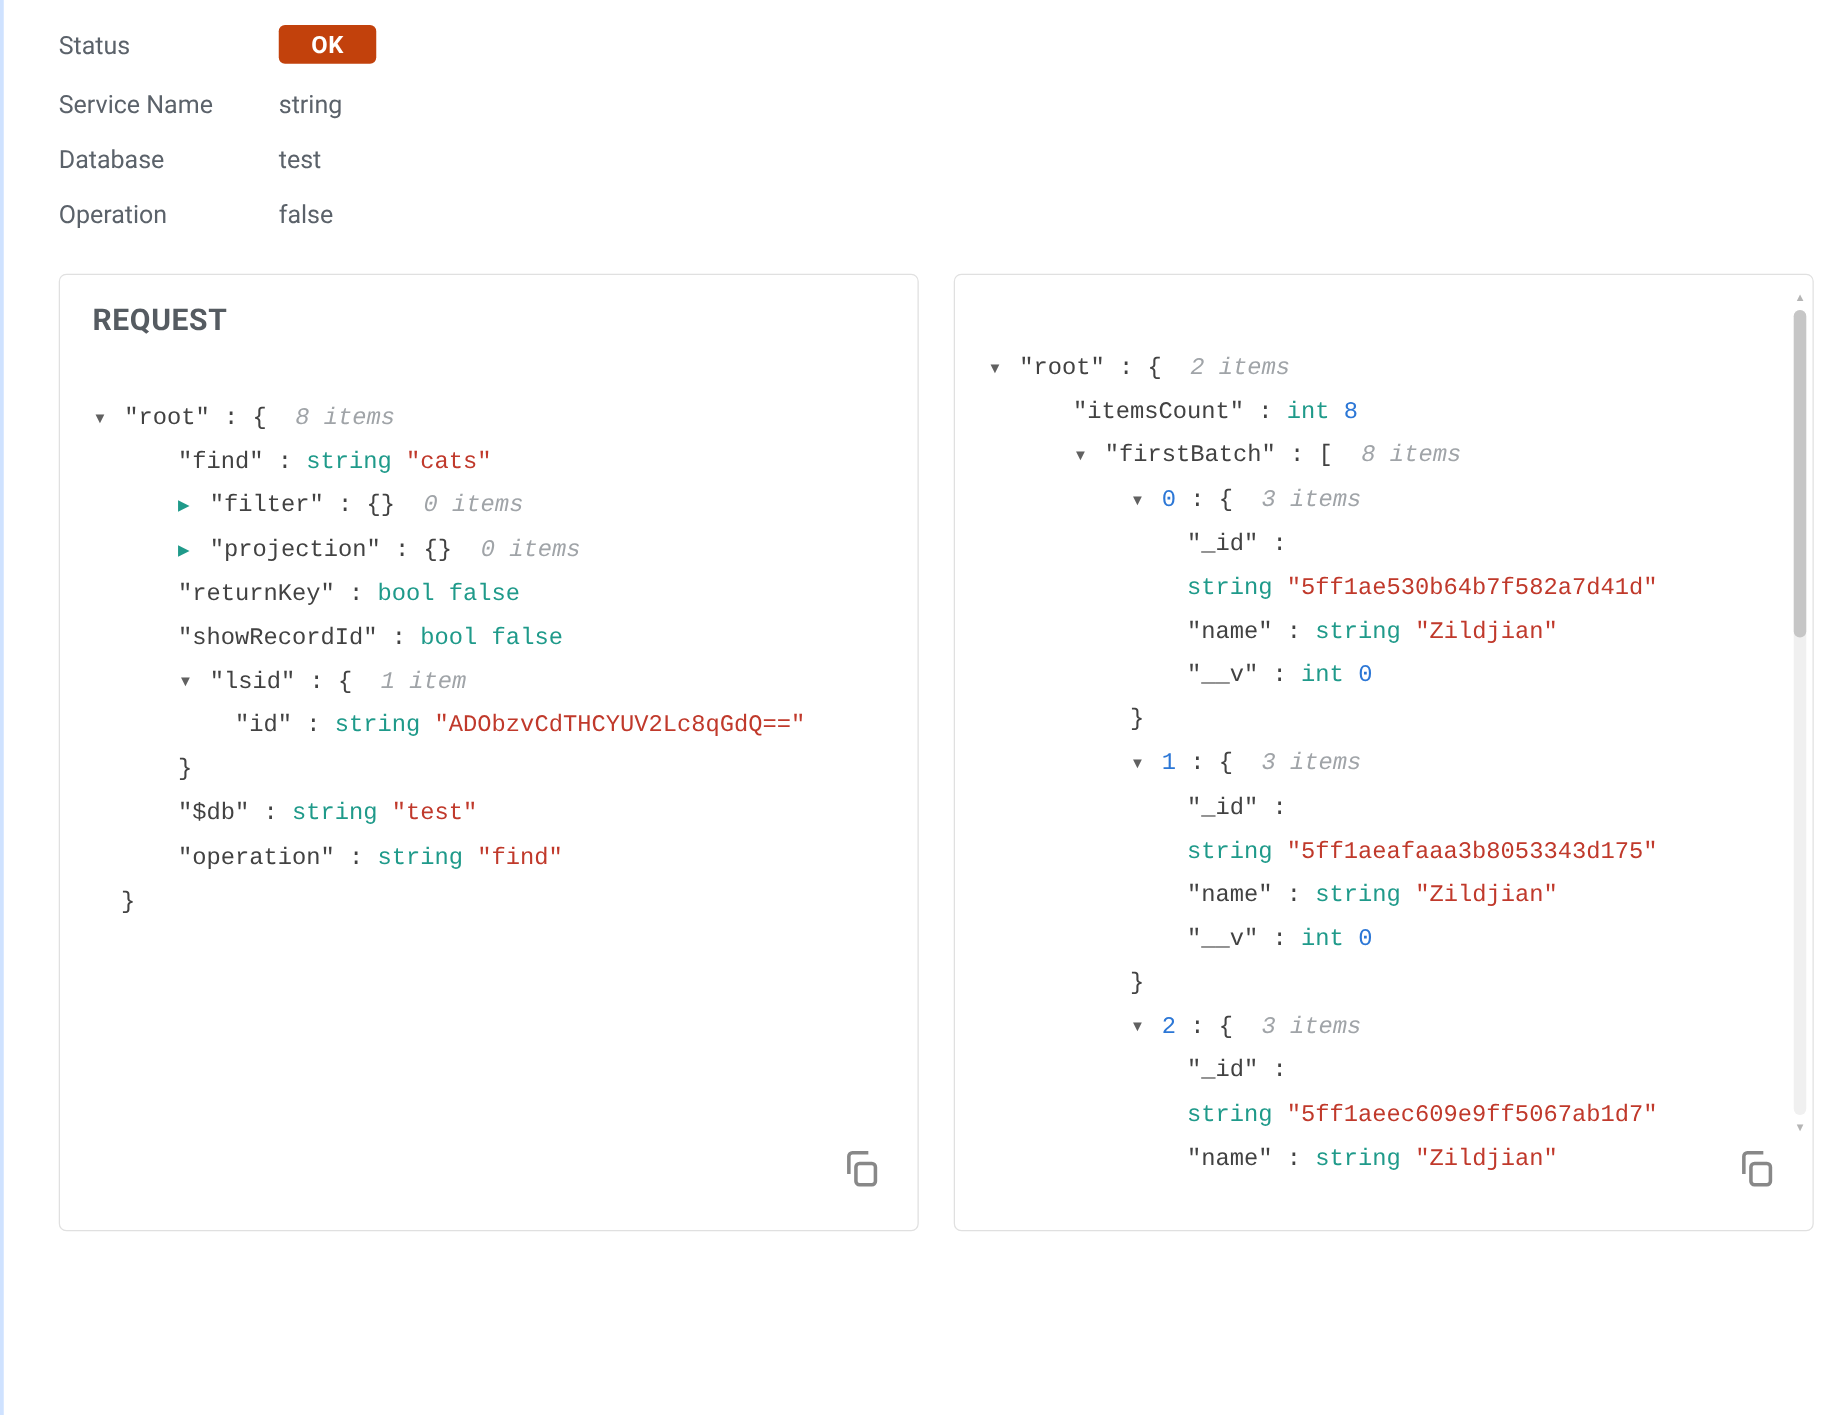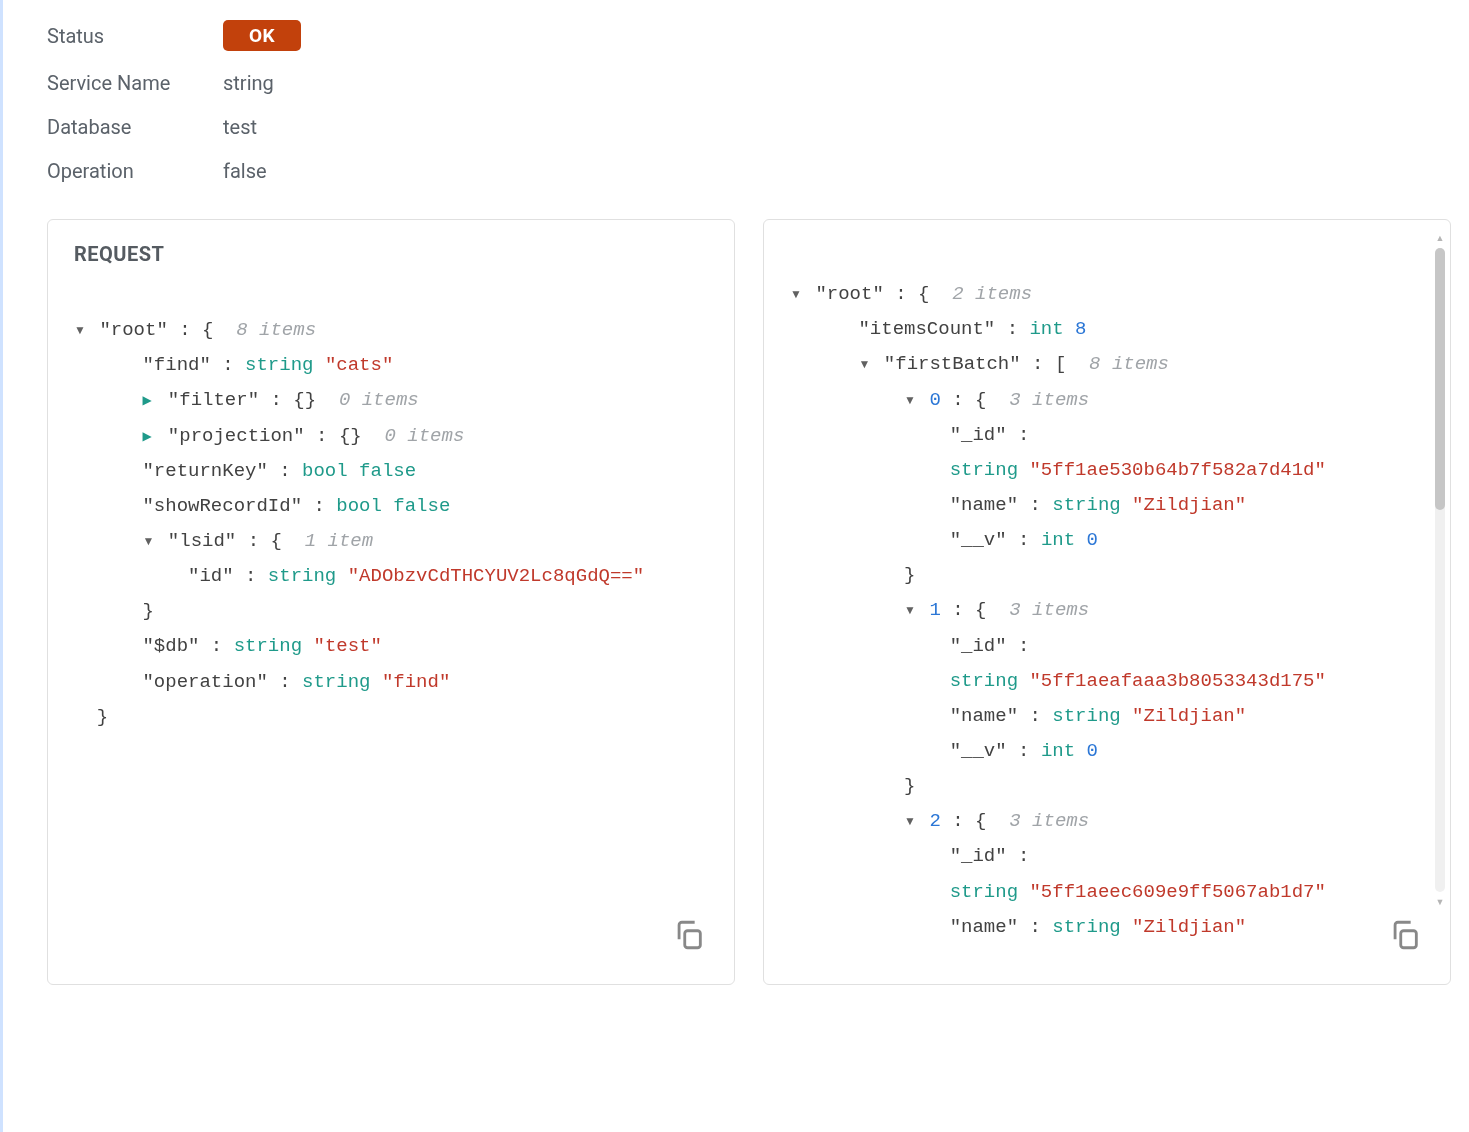--- a/index.html
+++ b/index.html
@@ -42,21 +42,21 @@
     position: relative;
     height: 766px;
     overflow: hidden;
   }
   .panel-scroll {
     height: 700px;
     overflow: hidden;
     position: relative;
   }
   .panel-title {
-    font-size: 20px;
+    font-size: 24px;
     font-weight: 700;
     color: #555b61;
     letter-spacing: 0.5px;
     margin-bottom: 12px;
   }
   .mono {
     font-family: "Courier New", Courier, monospace;
     font-size: 19px;
     line-height: 1.85;
     white-space: pre;

